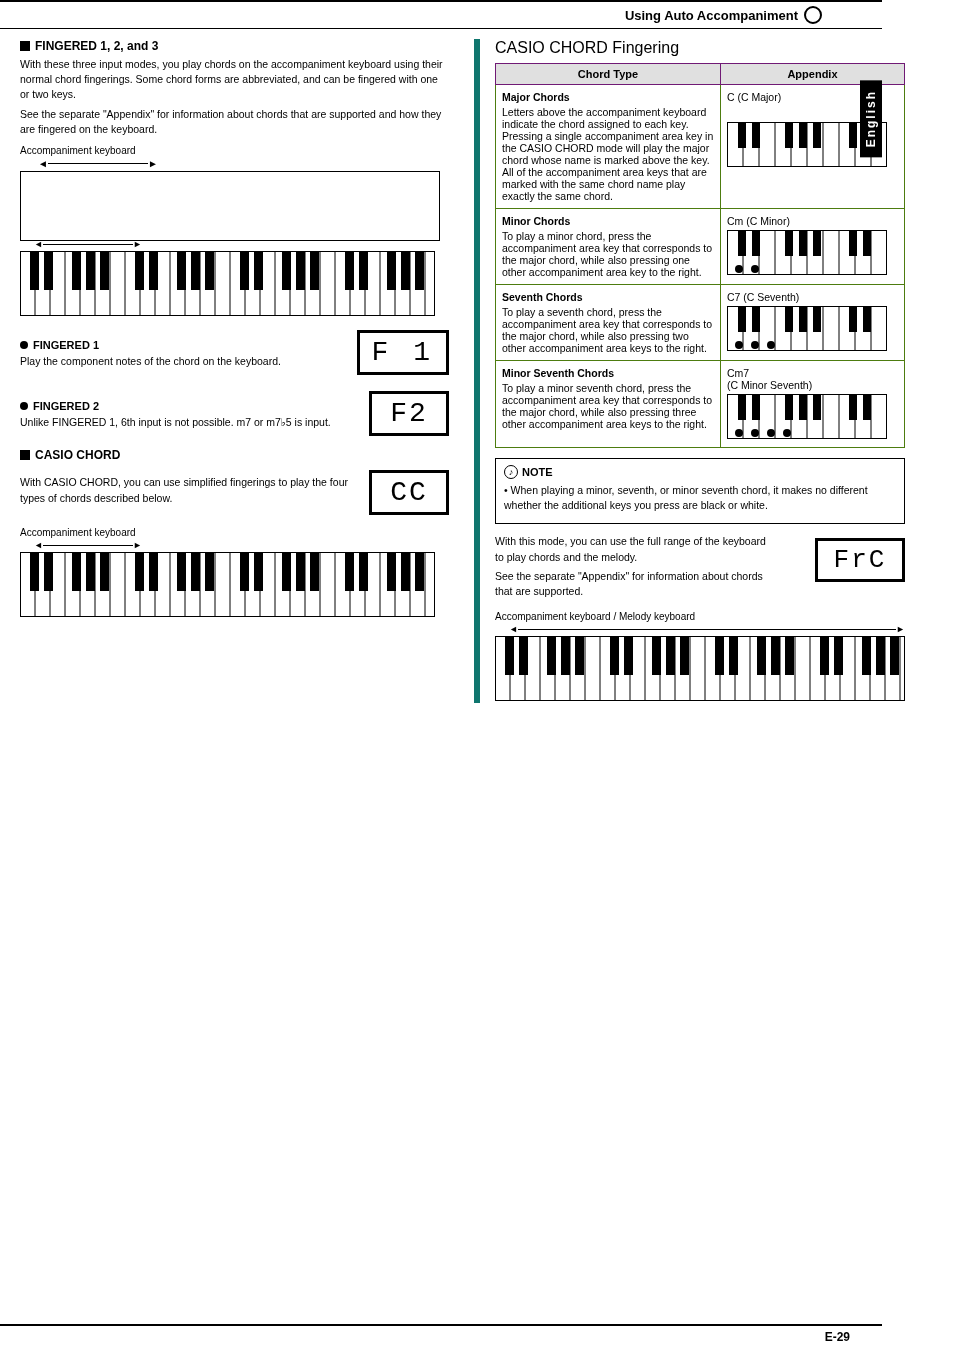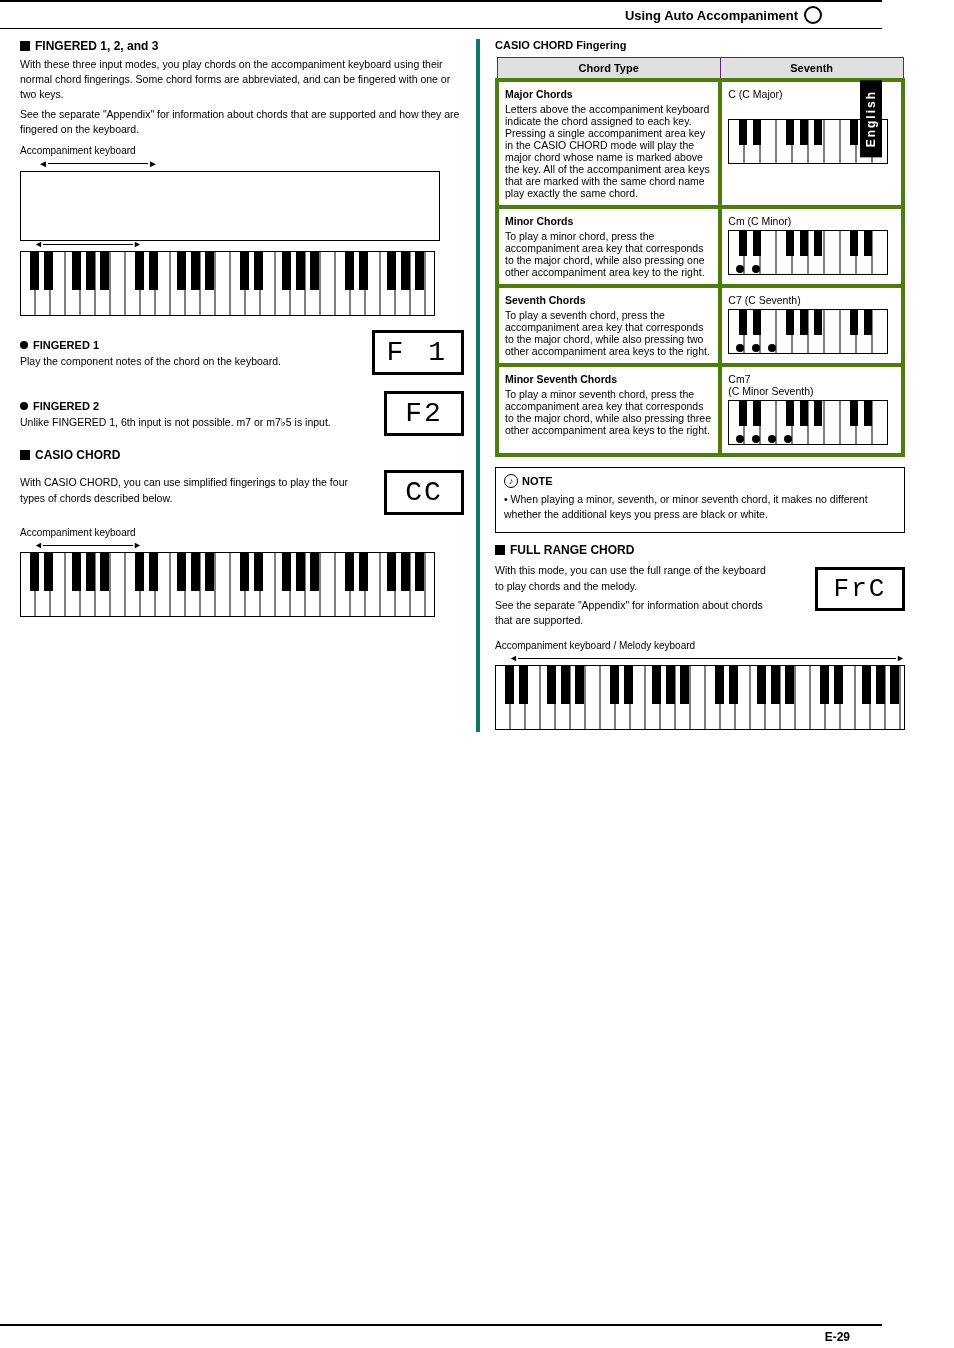--- a/index.html
+++ b/index.html
@@ -65,22 +65,22 @@
     .content {
       display: flex;
       padding: 0 10px 10px 20px;
       gap: 10px;
     }
 
     
     .left-col {
       width: 460px;
       flex-shrink: 0;
-      padding-right: 12px;
-      border-right: 4px solid #0f766e;
+      padding-right: 25px;
+      border-right: 6px solid #0f766e;
     }
 
     
     .right-col {
       flex: 1;
       padding-left: 5px;
     }
 
     .section-title {
       font-size: 12px;
@@ -164,21 +164,21 @@
     }
     .casio-table th {
       background: #e0e0e0;
       border: 1px solid #701a75;
       padding: 4px 6px;
       font-size: 11px;
       text-align: center;
       font-weight: bold;
     }
     .casio-table td {
-      border: 4px solid #4d7c0f;
+      border: 1px solid #4d7c0f;
       padding: 6px;
       font-size: 10.5px;
       vertical-align: top;
     }
     .chord-type-bold {
       font-weight: bold;
       display: block;
       margin-bottom: 3px;
     }
 
@@ -226,22 +226,22 @@
       display: flex;
       align-items: flex-start;
       gap: 28px;
       margin-bottom: 8px;
     }
     .full-range-text {
       flex: 1;
     }
 
     .section-header-casio {
-      font-size: 11px;
-      font-weight: bold;
+      font-size: 16px;
+      font-weight: normal;
       margin-bottom: 6px;
     }
   </style>
 </head>
 <body>
 
 <div class="page">
 
   <div class="page-header">
     <span class="page-header-title">Using Auto Accompaniment</span>
@@ -443,21 +443,21 @@
 
     <div class="right-col">
 
       <div class="section-header-casio">CASIO CHORD Fingering</div>
 
       
       <table class="casio-table">
         <thead>
           <tr>
             <th>Chord Type</th>
-            <th>Seventh</th>
+            <th>Appendix</th>
           </tr>
         </thead>
         <tbody id="casio-table-body">
 
         <tr>
               <td style="width: 55%;"><span class="chord-type-bold">Major Chords</span><span>Letters above the accompaniment keyboard indicate the chord assigned to each key. Pressing a single accompaniment area key in the CASIO CHORD mode will play the major chord whose name is marked above the key. All of the accompaniment area keys that are marked with the same chord name play exactly the same chord.</span></td>
               <td style="width: 45%; vertical-align: top;"><div style="font-size: 10.5px; margin-bottom: 19px; white-space: pre-line;">C (C Major)</div><svg width="160" height="45" viewBox="0 0 160 45">
                   <rect x="0" y="0" width="160" height="45" fill="#000"></rect>
                   <rect x="1" y="1" width="158" height="43" fill="#fff"></rect>
                   <line x1="16" y1="1" x2="16" y2="44" stroke="#000" stroke-width="1"></line>
@@ -563,24 +563,20 @@
       
       <div class="note-box">
         <div class="note-title">
           <span class="note-icon">♪</span>
           <span style="font-weight:bold;">NOTE</span>
         </div>
         <p><span>•</span> <span>When playing a minor, seventh, or minor seventh chord, it makes no different whether the additional keys you press are black or white.</span></p>
       </div>
 
       
-      <div class="section-title" style="margin-bottom:6px;">
-        <span class="square-bullet"></span>
-        <span>FULL RANGE CHORD</span>
-      </div>
 
       <div class="full-range-row">
         <div class="full-range-text">
           <p>With this mode, you can use the full range of the keyboard to play chords and the melody.</p>
           <p style="margin-top:4px;">See the separate "Appendix" for information about chords that are supported.</p>
         </div>
         <div class="finger-display" style="font-size:26px;font-family:'Courier New',monospace;min-width:90px;">FrC</div>
       </div>
 
       

